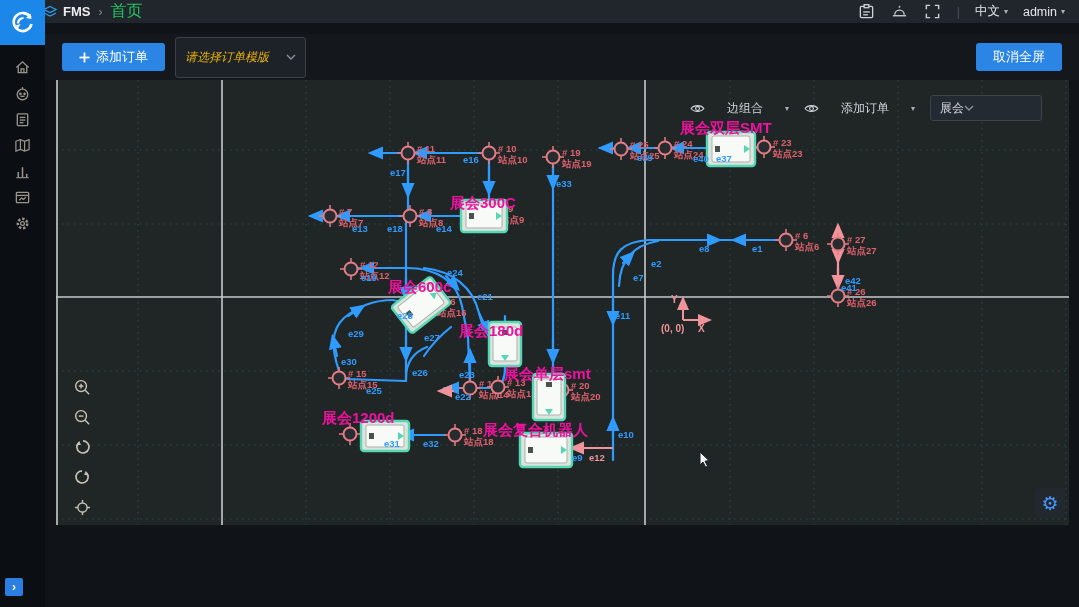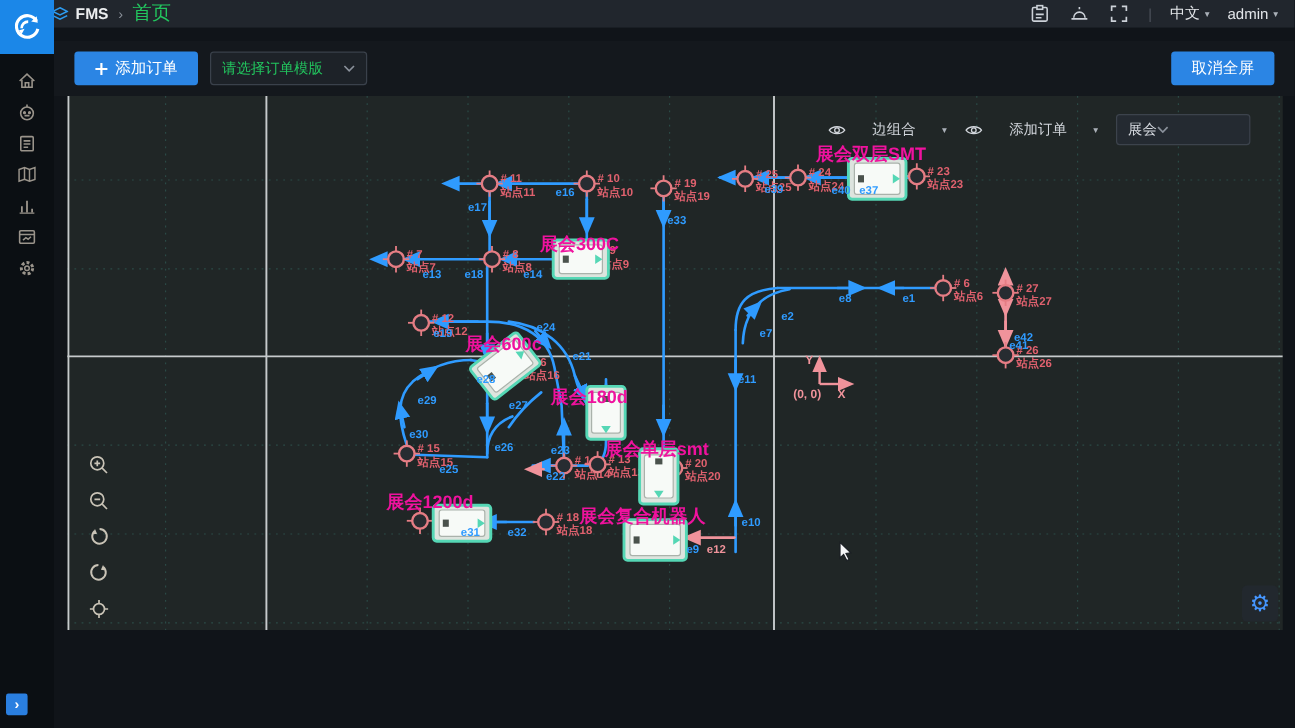--- a/index.html
+++ b/index.html
@@ -23,21 +23,21 @@
   .crumb-page { color:#22c55e; font-size:16px; cursor:pointer;font-family:Liberation Serif, serif; }
   .header-right { margin-left:auto; display:flex; align-items:center; gap:15px; color:#ccd1d8; }
   .h-icon { width:18px; height:18px; display:flex; align-items:center; justify-content:center; cursor:pointer; color:#ccd1d8; }
   .h-div { color:#4d535b; font-size:12px; }
   .h-menu { display:flex; align-items:center; gap:4px; font-size:12.5px; color:#e3e6ea; cursor:pointer; }
   .caret { font-size:8px; color:#aab0b8; }
 
   
   .toolbar { position:absolute; left:45px; top:34px; right:0; height:46px; background:#14181d; display:flex; align-items:center; padding:0 17px; gap:10px; z-index:4; }
   .btn { background:#2b85e4; color:#fff; font-size:13px; height:28px; padding:0 17px; border:none; border-radius:3px; display:flex; align-items:center; gap:6px; cursor:pointer; font-family:inherit; }
-  .tb-select { width:131px; height:28px; background:#1d2228; border:1px solid #3a414b; border-radius:3px; color:#22c55e; font-size:12px; display:flex; align-items:center; justify-content:space-between; padding:0 9px; cursor:pointer; }
+  .tb-select { width:131px; height:41px; background:#1d2228; border:1px solid #3a414b; border-radius:3px; color:#eab308; font-size:12px; display:flex; align-items:center; justify-content:space-between; padding:0 9px; cursor:pointer;font-style:italic; }
   .spacer { flex:1; }
 
   
   .canvas { position:absolute; left:56px; top:80px; width:1013px; height:445px; background:#202626; z-index:1; }
   #map-svg { position:absolute; left:0; top:0; width:100%; height:100%; }
   #map-svg text { font-family:"Liberation Sans","DejaVu Sans",sans-serif; }
 
   .overlay-controls { position:absolute; top:15px; right:27px; display:flex; align-items:center; gap:15px; z-index:3; }
   .eye-group { display:flex; align-items:center; gap:22px; color:#d2d6dc; font-size:12px; cursor:pointer; }
   .area-select { width:112px; height:26px; background:#242a31; border:1px solid #3c434c; border-radius:3px; color:#d3d7dd; font-size:12px; display:flex; align-items:center; justify-content:flex-start; padding:0 9px; cursor:pointer; }

